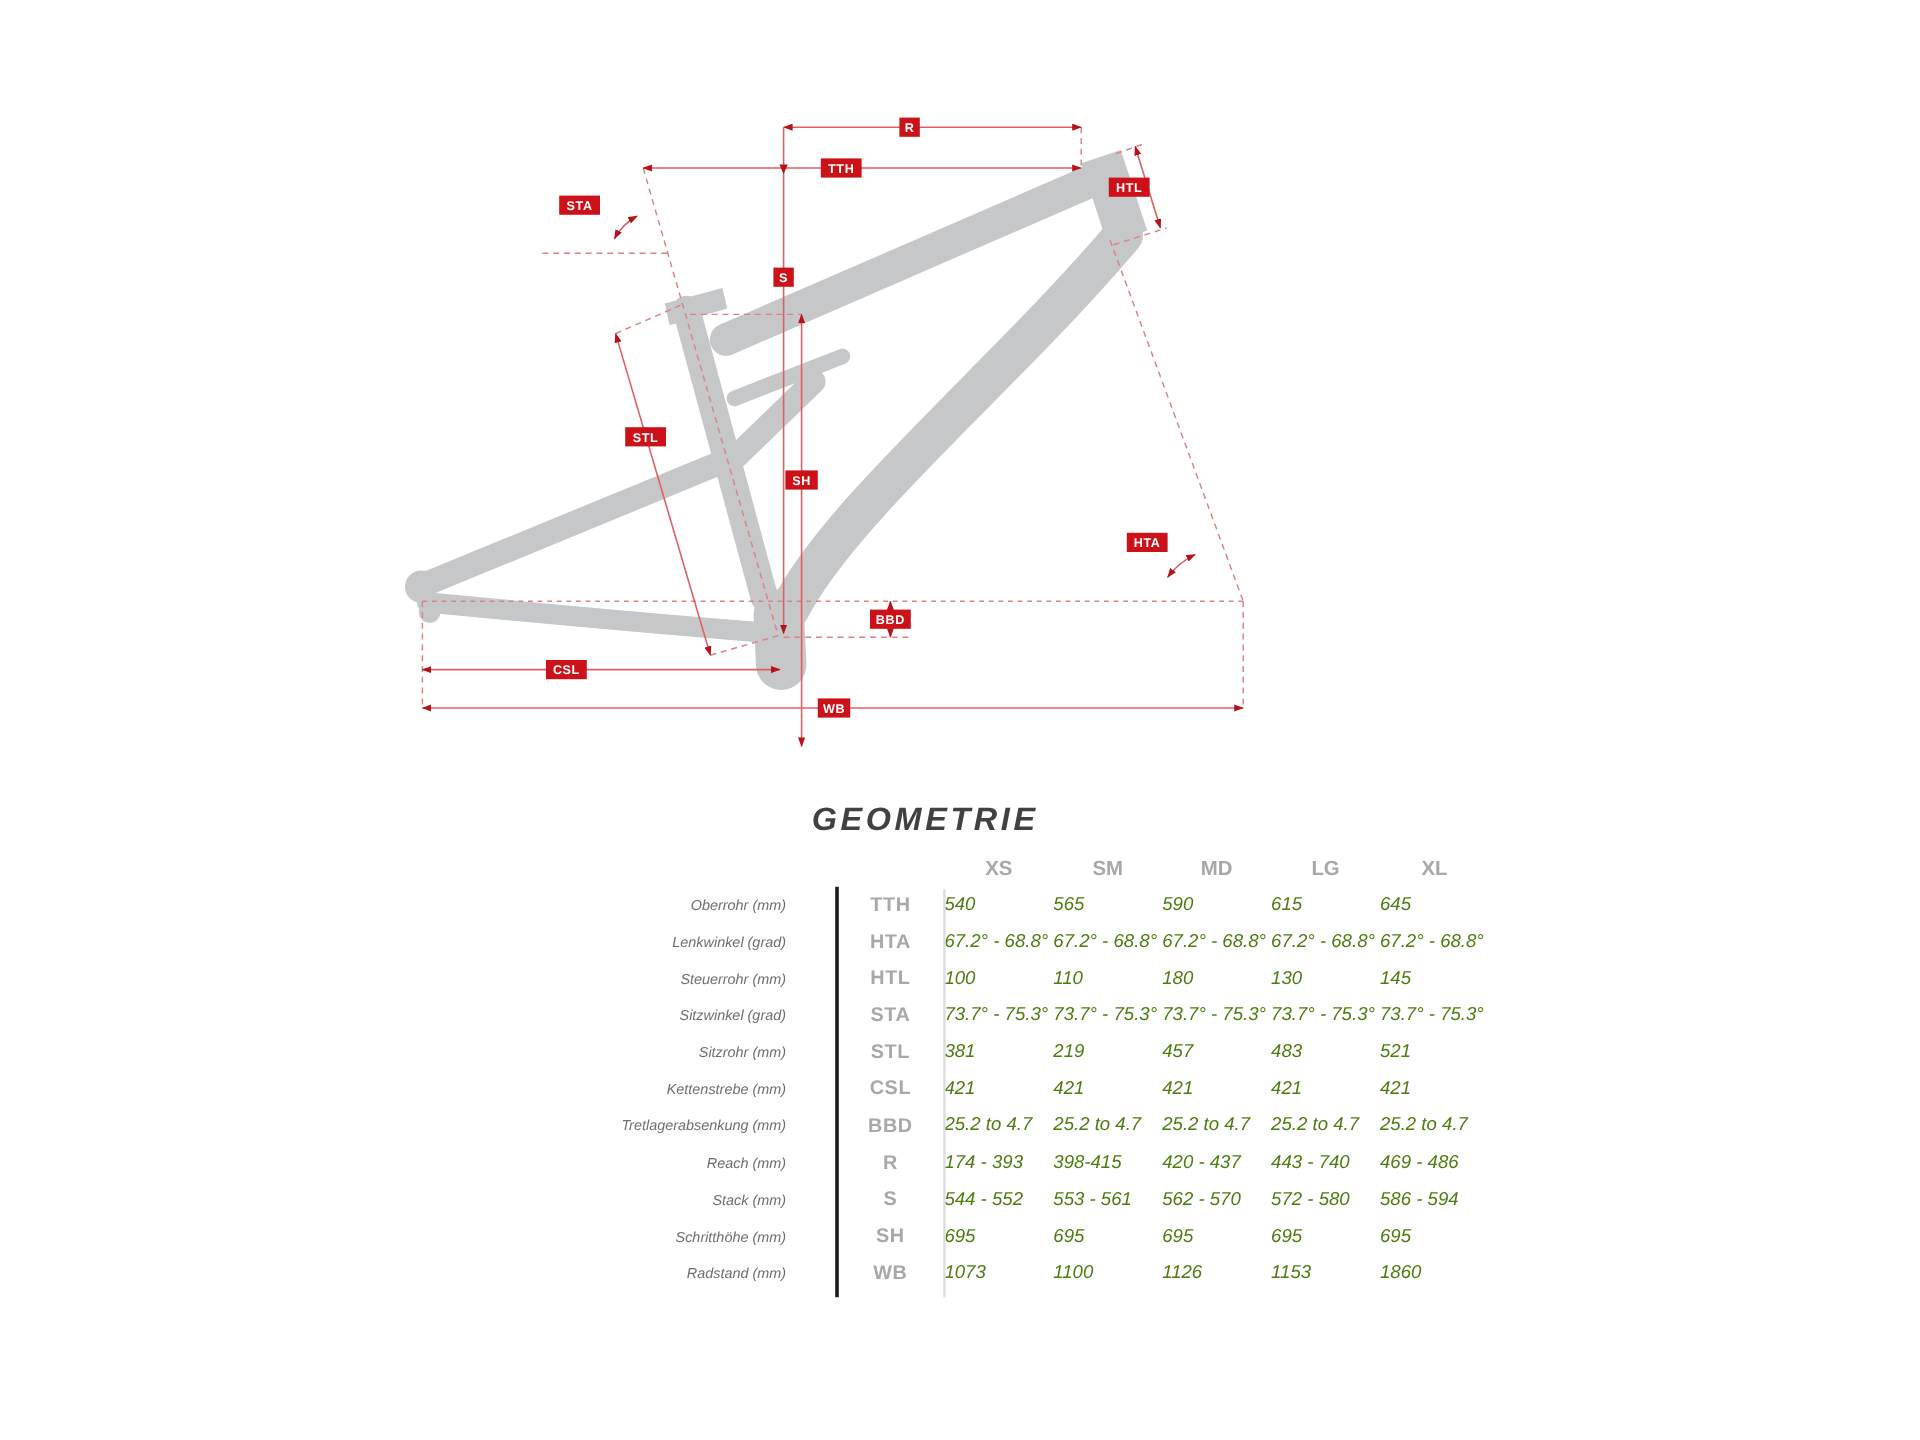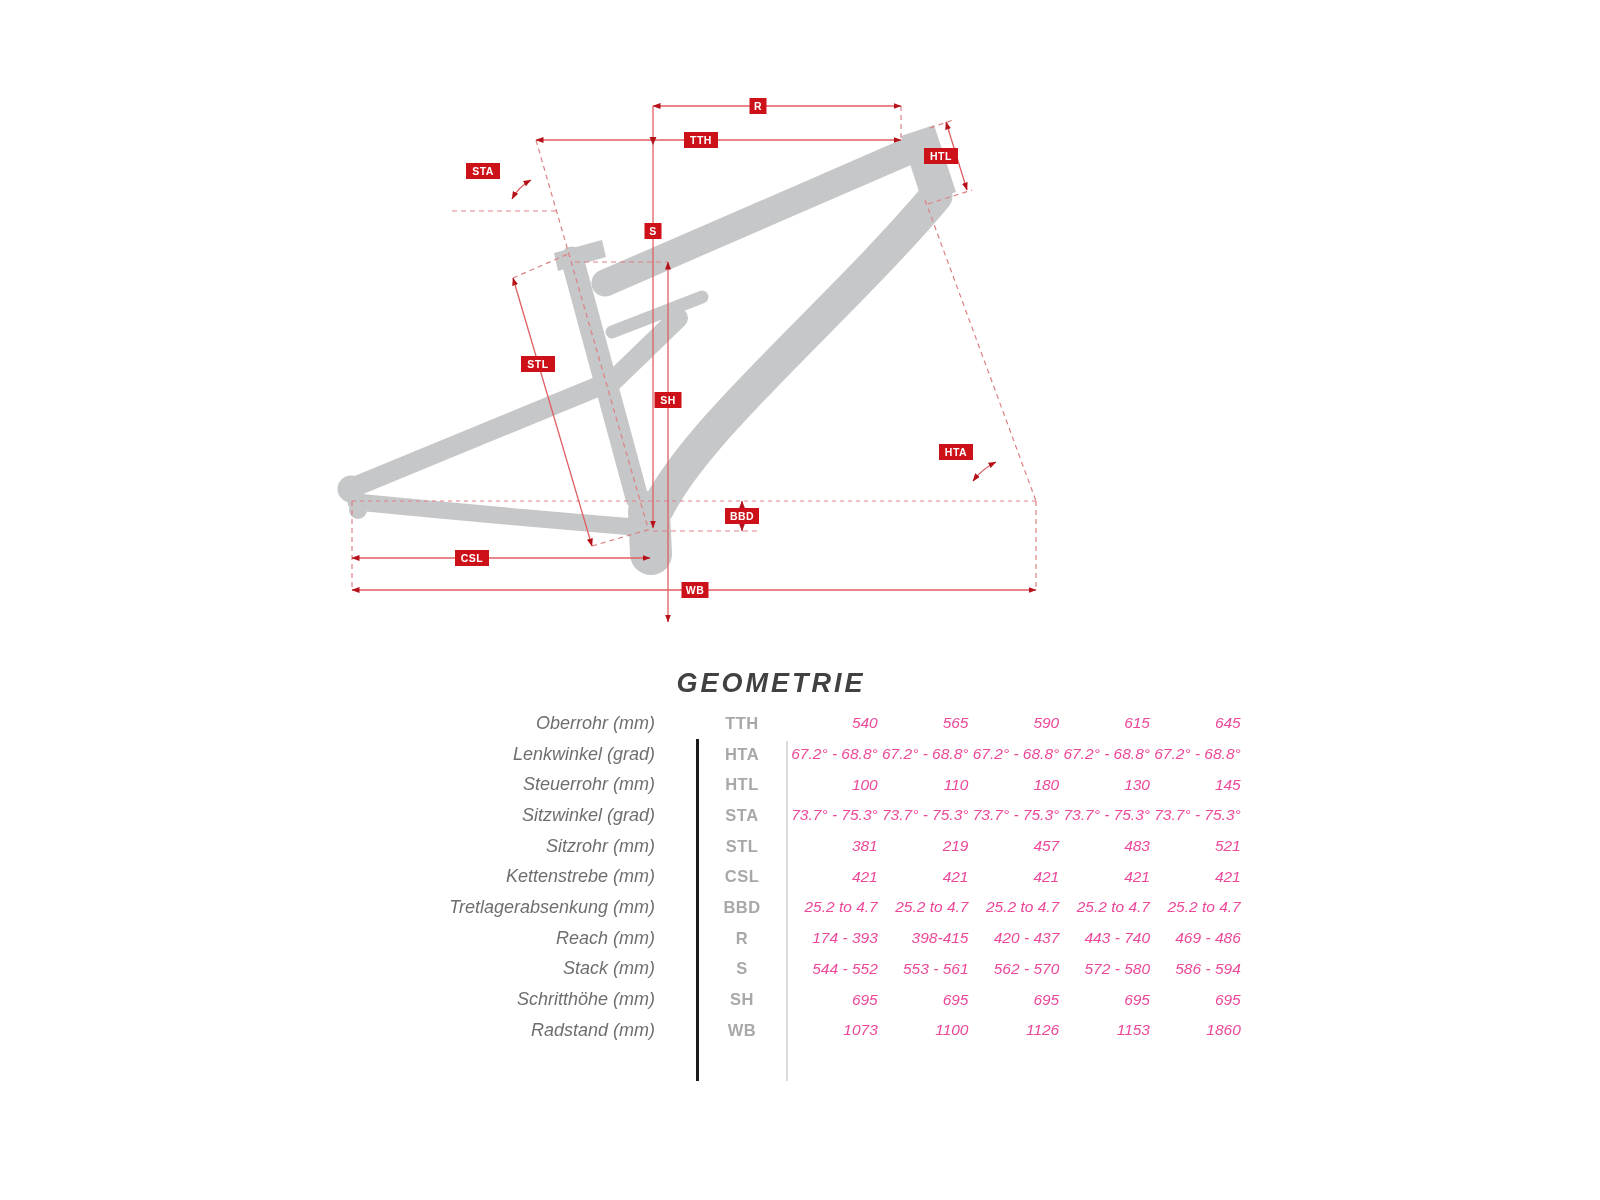--- a/index.html
+++ b/index.html
@@ -11,23 +11,23 @@
   .page-title{position:absolute;left:0;top:668px;width:1546px;text-align:center;font-style:italic;}
   .page-title span{display:inline-block;transform:translateX(-2px);font-size:27px;font-weight:bold;letter-spacing:3px;color:#414042;}
 
   .geo-table{position:absolute;left:430px;top:708px;width:815px;}
   .divider-black{position:absolute;left:266px;top:31px;width:3px;height:342px;background:#1b1b1b;}
   .divider-light{position:absolute;left:356px;top:33px;width:2px;height:340px;background:#dcdcdc;}
   .thead,.trow{display:grid;grid-template-columns:225px 42px 90px 90.75px 90.75px 90.75px 90.75px 90.75px;align-items:center;}
   .thead{height:31px;}
   .trow{height:30.7px;}
   .th{grid-column:span 1;text-align:center;font-weight:bold;font-size:17px;color:#a7a8aa;}
-  .tlabel{text-align:right;font-style:italic;font-size:18px;color:#6d6e70;white-space:nowrap;}
+  .tlabel{text-align:right;font-style:italic;font-size:12px;color:#6d6e70;white-space:nowrap;}
   .tcode{text-align:center;font-weight:bold;font-size:16.5px;color:#a7a8aa;letter-spacing:.5px;}
-  .tval{text-align:right;font-style:italic;font-size:15.5px;color:#ec4899;white-space:nowrap;}
+  .tval{text-align:left;font-style:italic;font-size:15.5px;color:#4d7c0f;white-space:nowrap;}
 </style>
 </head>
 <body>
 
 <svg width="1600" height="660" viewBox="0 0 1600 660" style="position:absolute;left:0;top:0;">
   <defs>
     <marker id="arr" viewBox="0 0 8 6" refX="7.5" refY="3" markerWidth="8" markerHeight="6" orient="auto-start-reverse" markerUnits="userSpaceOnUse">
       <path d="M0,0 L8,3 L0,6 Z" fill="#b5121a"></path>
     </marker>
   </defs>
@@ -126,20 +126,30 @@
 </svg>
 
 <div class="page-title">
   <span>GEOMETRIE</span>
 </div>
 
 <div class="geo-table">
   <div class="divider-black"></div>
   <div class="divider-light"></div>
 
+  <div class="thead">
+    <div></div>
+      <div></div>
+      <div></div>
+    <div class="th">XS</div>
+    <div class="th">SM</div>
+    <div class="th">MD</div>
+    <div class="th">LG</div>
+    <div class="th">XL</div>
+  </div>
 
   <div class="trow">
     <div class="tlabel">Oberrohr (mm)</div>
       <div></div>
     <div class="tcode">TTH</div>
     <div class="tval">540</div>
     <div class="tval">565</div>
     <div class="tval">590</div>
     <div class="tval">615</div>
     <div class="tval">645</div>

